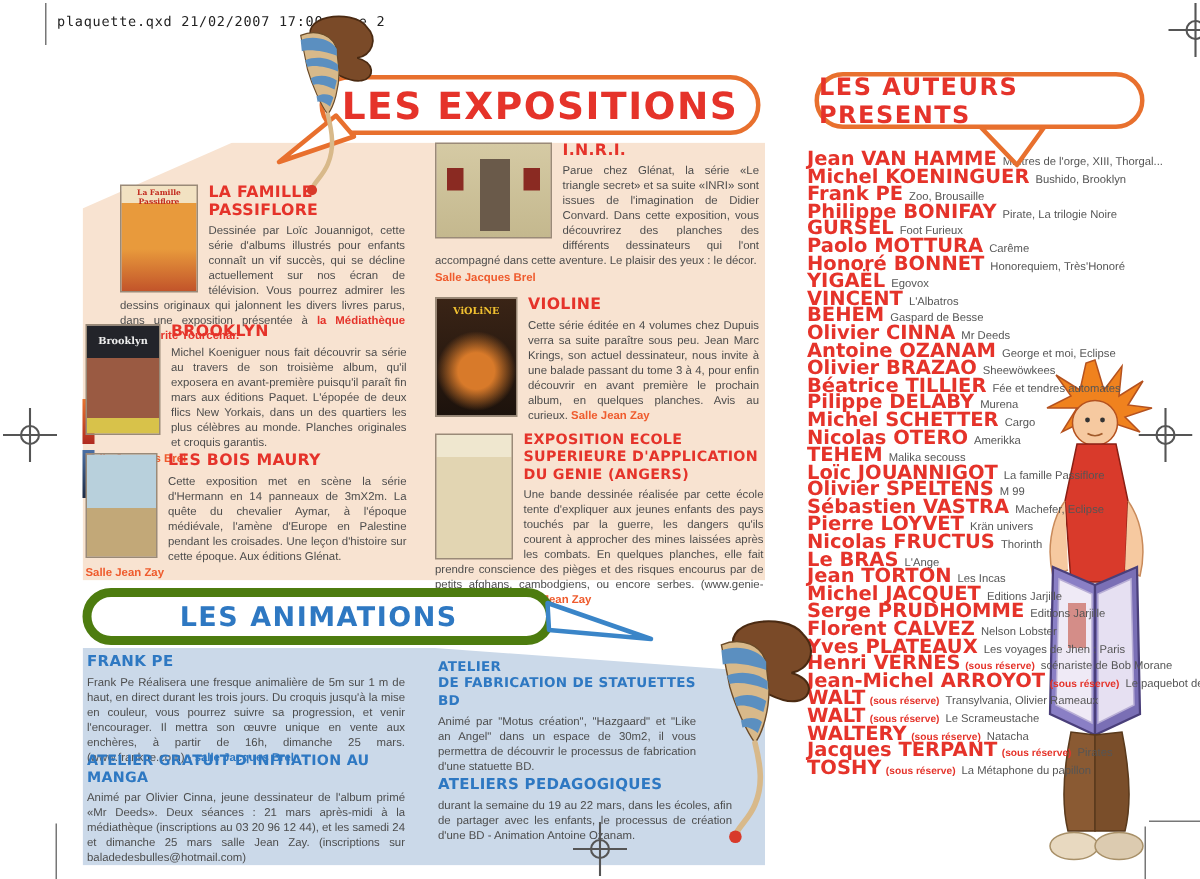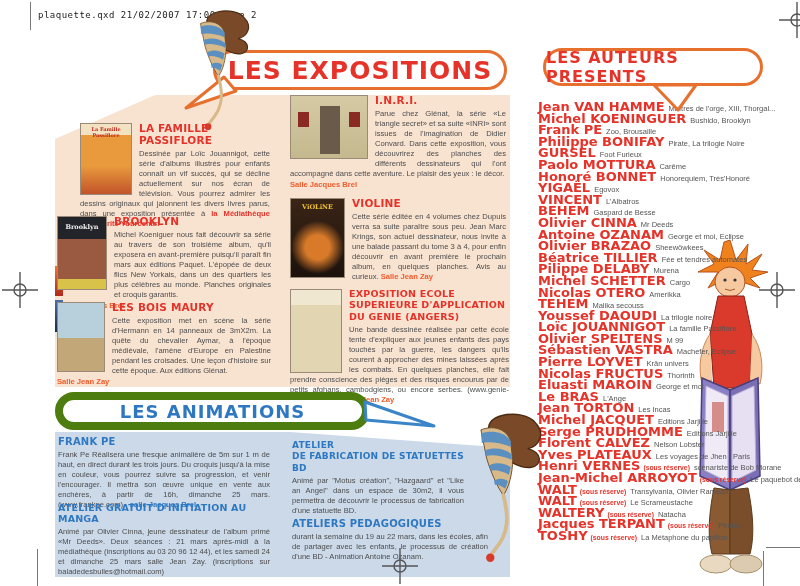--- a/index.html
+++ b/index.html
@@ -18,21 +18,21 @@
   .blue-bg  { position:absolute; left:55px; top:432px; width:455px; height:145px; background:#cbd9e9;
               clip-path:polygon(0 0, 235px 0, 100% 16px, 100% 100%, 0 100%); }
   .sliver { position:absolute; left:55px; width:8px; }
   .sliver.orange { top:266px; height:30px; background:linear-gradient(#e8742f,#b02a20); }
   .sliver.blue   { top:300px; height:32px; background:linear-gradient(#4a6fa5,#1c2a44); }
 
   
   .bubble { position:absolute; background:#fff; border-radius:22px; display:flex; align-items:center;
             justify-content:center; z-index:4; }
   .bubble.orange { border:3px solid #e8702e; }
-  .bubble.blue   { border:8px solid #4d7c0f; }
+  .bubble.blue   { border:6px solid #4d7c0f; }
   .bubble-title { font-family:"DejaVu Sans", sans-serif; font-weight:800; letter-spacing:1px; }
   .bubble-title.red  { color:#e5332a; }
   .bubble-title.blue { color:#2e78c2; }
   .tail { position:absolute; z-index:5; }
 
   
   .sec { position:absolute; z-index:3; }
   .t-red  { font-family:"DejaVu Sans", sans-serif; font-weight:800; color:#e5332a;
             font-size:10.5px; letter-spacing:.2px; margin-bottom:3px; }
   .t-blue { font-family:"DejaVu Sans", sans-serif; font-weight:800; color:#2e78c2;
@@ -293,41 +293,35 @@
       <div class="arow">
       <span class="aname">Michel SCHETTER</span><span class="aworks">Cargo</span>
     </div>
       <div class="arow">
       <span class="aname">Nicolas OTERO</span><span class="aworks">Amerikka</span>
     </div>
       <div class="arow">
       <span class="aname">TEHEM</span><span class="aworks">Malika secouss</span>
     </div>
       <div class="arow">
-      <span class="aname">Youssef DAOUDI</span><span class="aworks">La trilogie noire</span>
-    </div>
-      <div class="arow">
       <span class="aname">Loïc JOUANNIGOT</span><span class="aworks">La famille Passiflore</span>
     </div>
       <div class="arow">
       <span class="aname">Olivier SPELTENS</span><span class="aworks">M 99</span>
     </div>
       <div class="arow">
       <span class="aname">Sébastien VASTRA</span><span class="aworks">Machefer, Eclipse</span>
     </div>
       <div class="arow">
       <span class="aname">Pierre LOYVET</span><span class="aworks">Krän univers</span>
     </div>
       <div class="arow">
       <span class="aname">Nicolas FRUCTUS</span><span class="aworks">Thorinth</span>
     </div>
       <div class="arow">
-      <span class="aname">Eluasti MAROIN</span><span class="aworks">George et moi</span>
-    </div>
-      <div class="arow">
       <span class="aname">Le BRAS</span><span class="aworks">L'Ange</span>
     </div>
       <div class="arow">
       <span class="aname">Jean TORTON</span><span class="aworks">Les Incas</span>
     </div>
       <div class="arow">
       <span class="aname">Michel JACQUET</span><span class="aworks">Editions Jarjille</span>
     </div>
       <div class="arow">
       <span class="aname">Serge PRUDHOMME</span><span class="aworks">Editions Jarjille</span>

